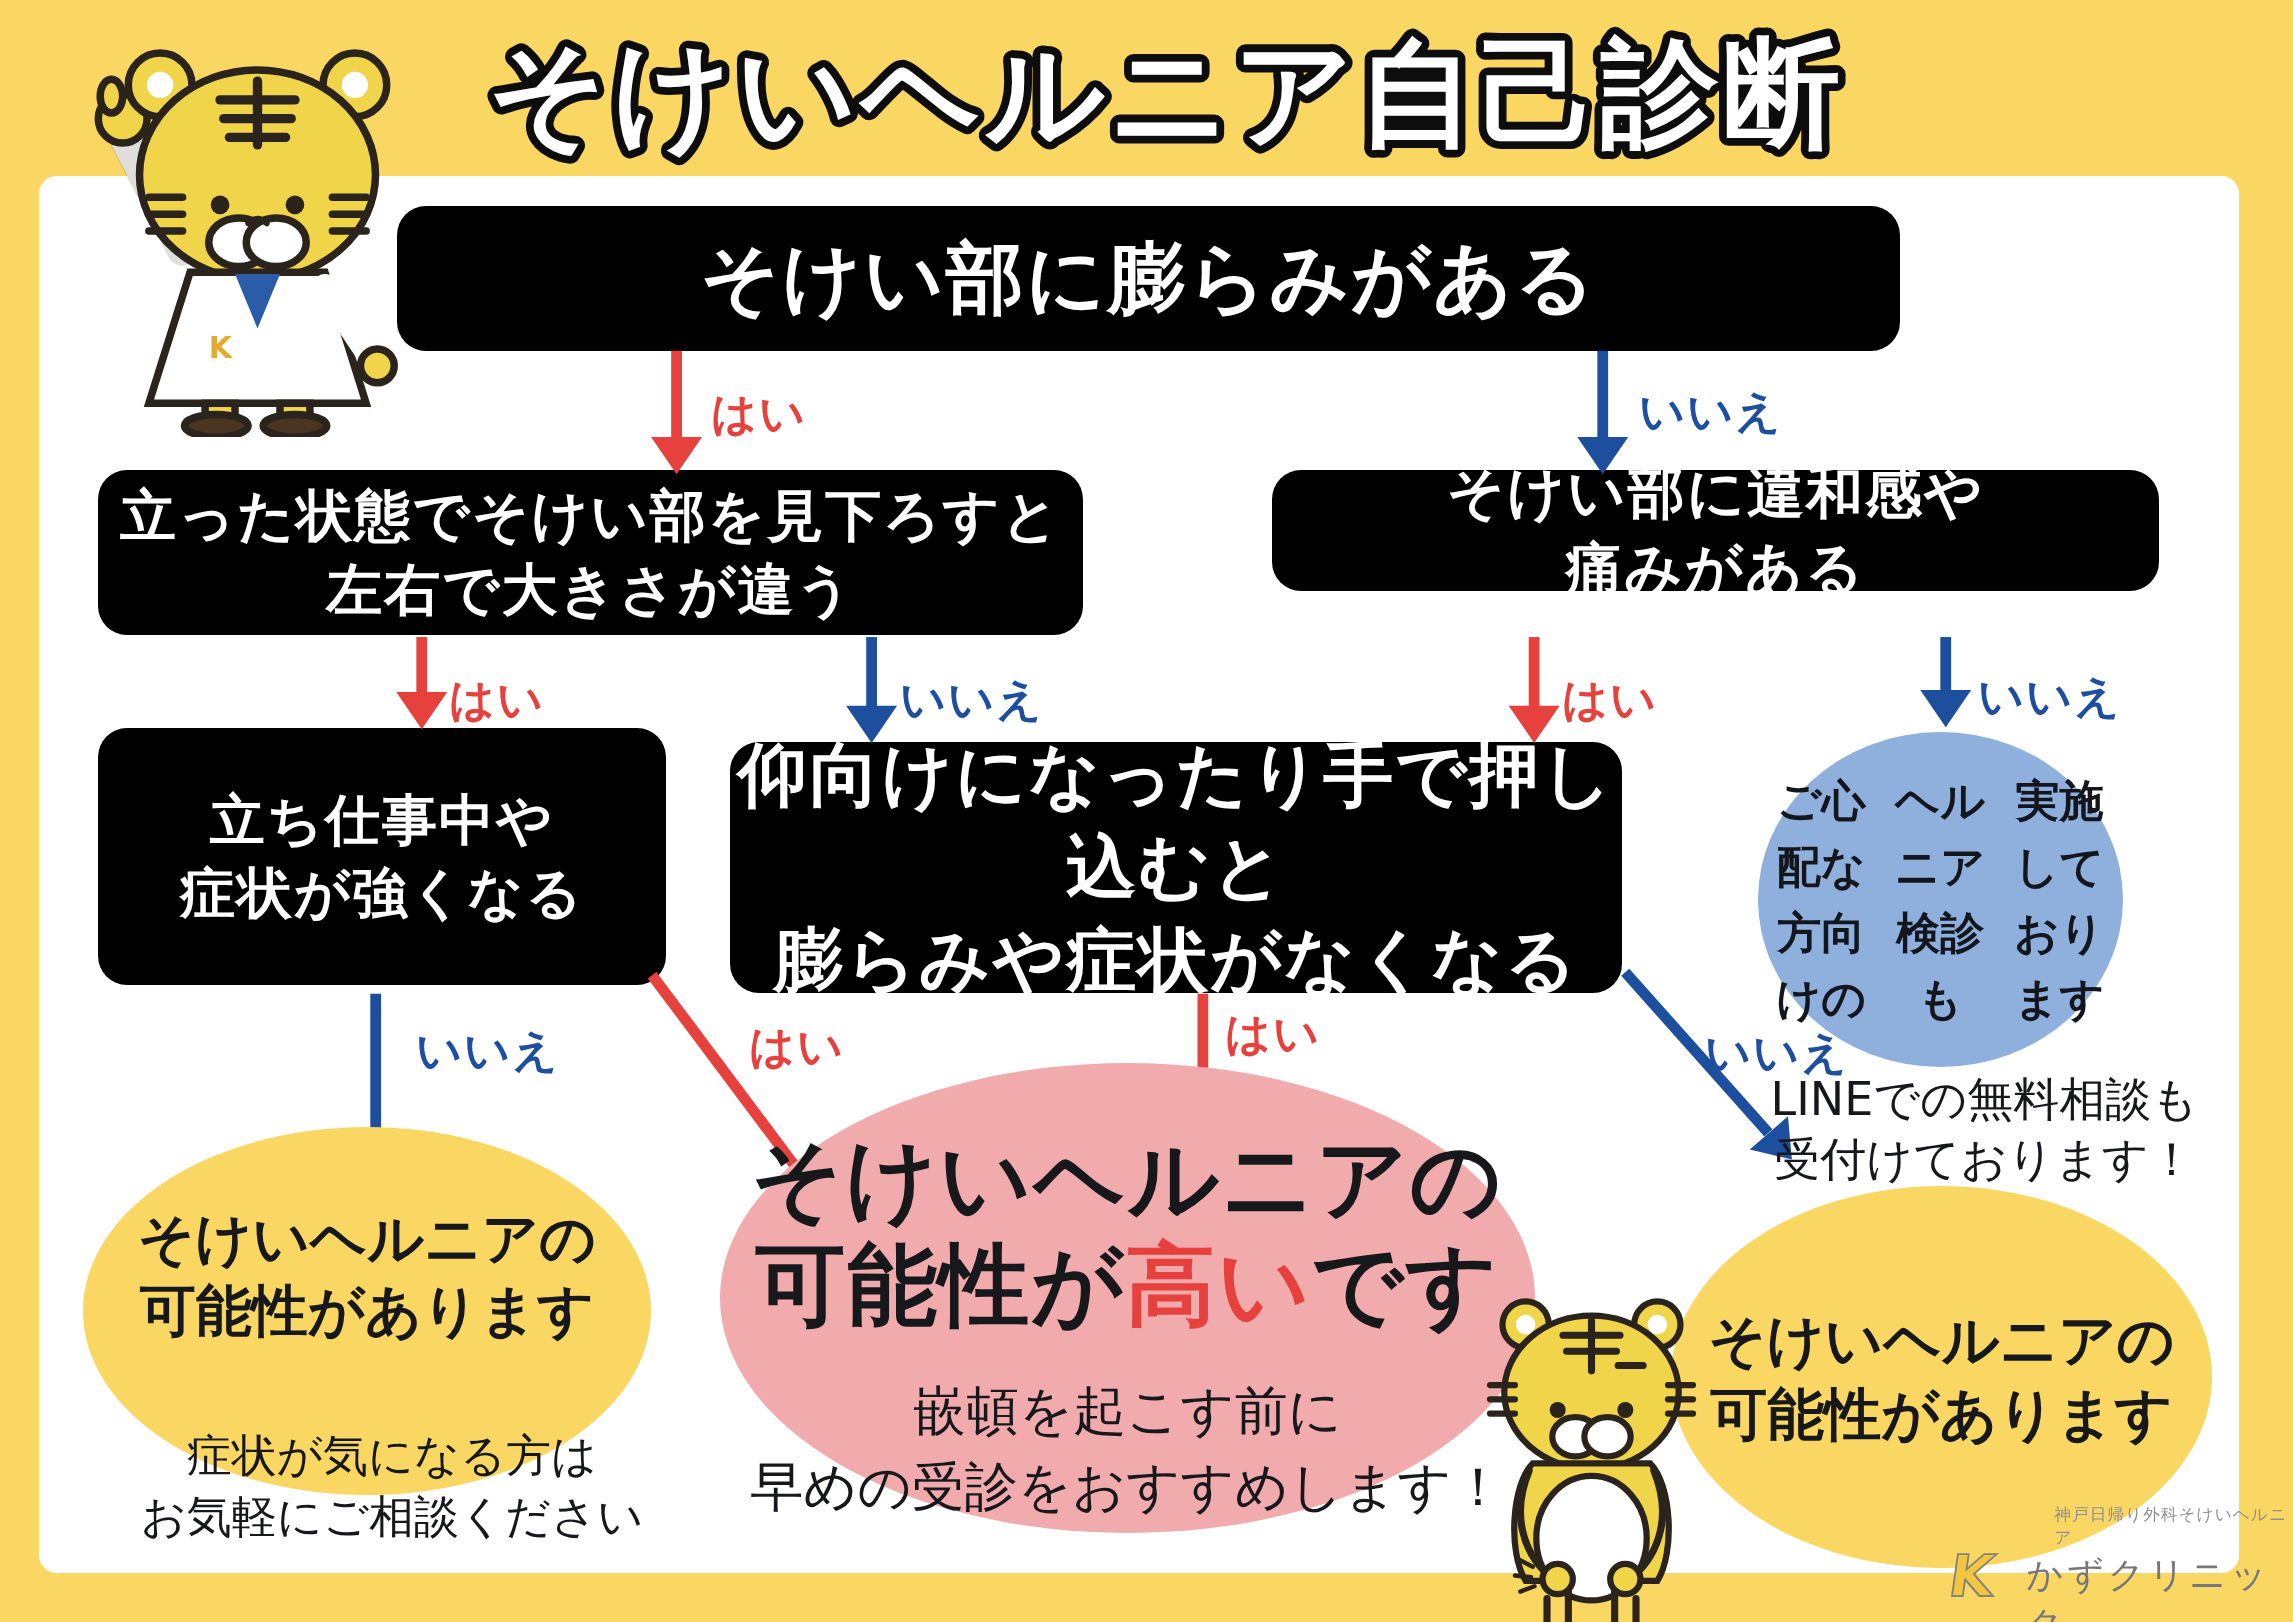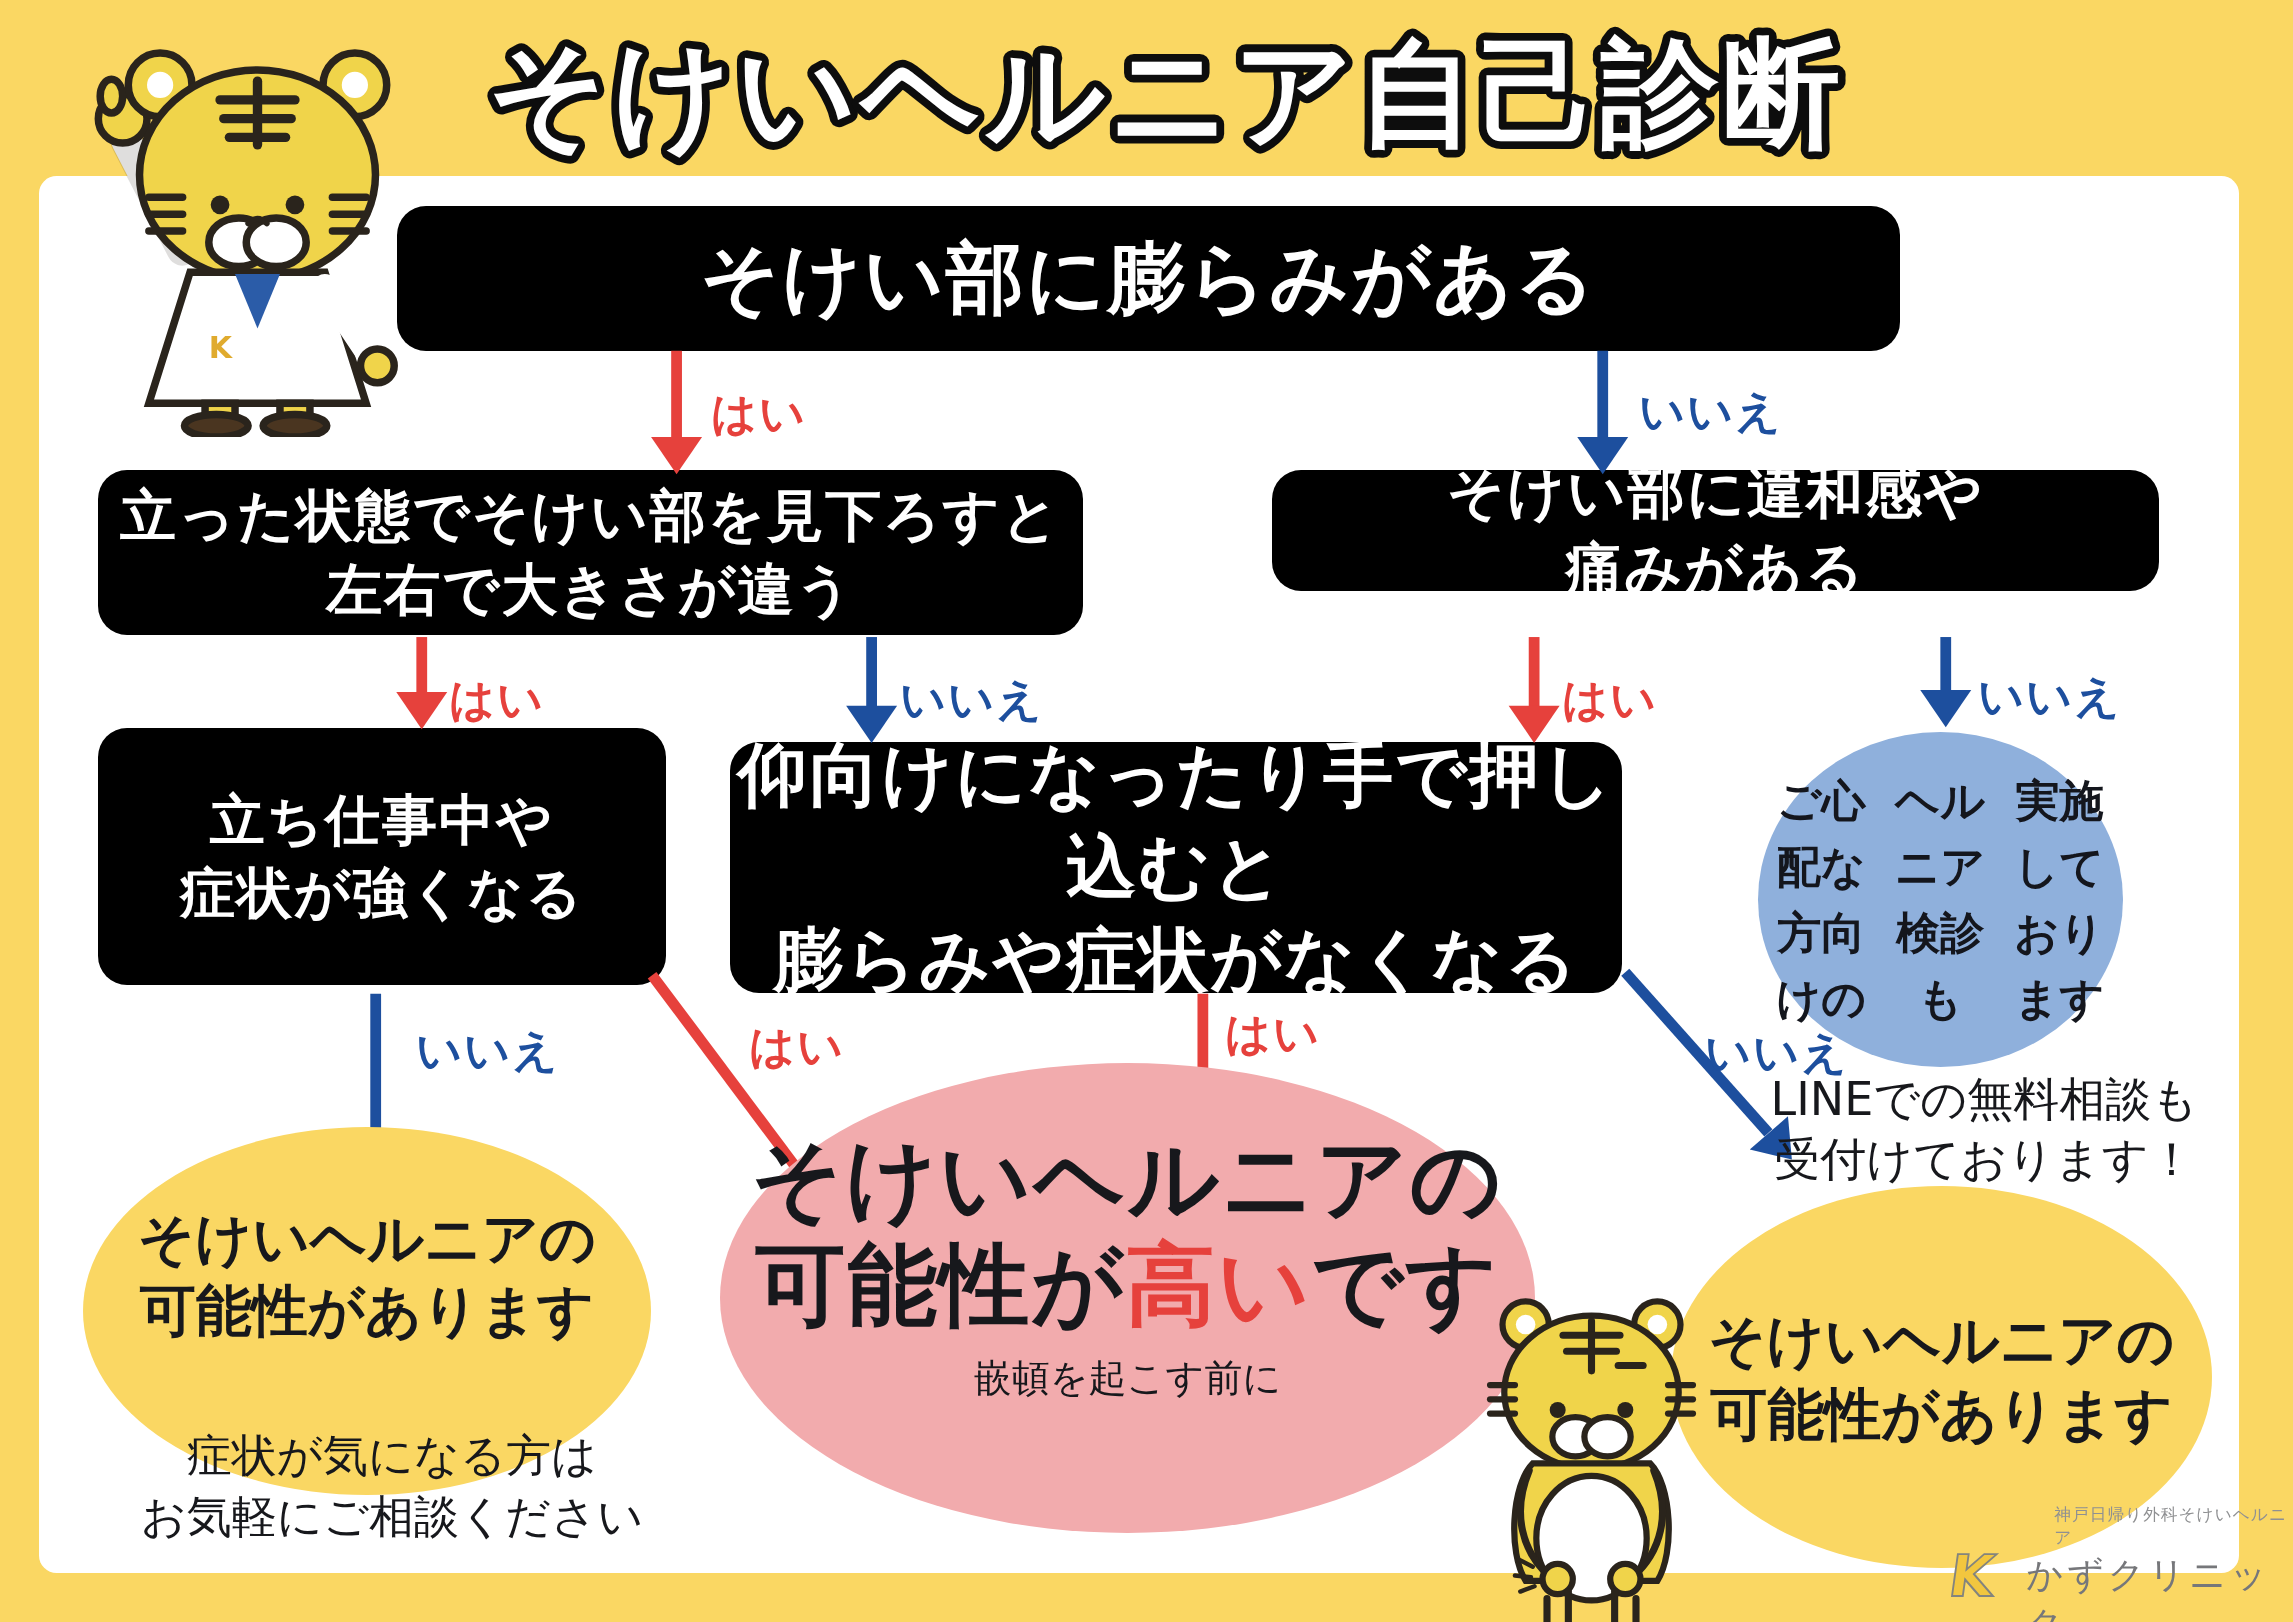--- a/index.html
+++ b/index.html
@@ -34,21 +34,21 @@
     font-size:56px;font-weight:900;color:#17181c;line-height:1.28;text-align:center;padding-top:0;}
   .res-left .inner{margin-top:76px;}
   .res-right{left:1671px;top:1186px;width:541px;height:382px;background:#FAD763;
     display:flex;flex-direction:column;align-items:center;justify-content:center;
     font-size:57px;font-weight:900;color:#17181c;line-height:1.3;text-align:center;}
   .res-pink{left:720px;top:1063px;width:815px;height:470px;background:#F2ABAD;
     display:flex;flex-direction:column;align-items:center;text-align:center;color:#17181c;}
   .res-pink .big{font-size:90px;font-weight:900;line-height:1.18;letter-spacing:2px;}
   .res-pink .big:first-child{margin-top:63px;}
   .res-pink .hi{color:#E6413C;}
-  .res-pink .note{font-size:38px;line-height:1.42;color:#17181c;margin-top:14px;}
+  .res-pink .note{font-size:53px;line-height:1.42;color:#17181c;margin-top:35px;}
   .note-left{position:absolute;left:93px;top:1426px;width:598px;text-align:center;
     font-size:45px;line-height:1.35;color:#17181c;}
   .line-note{position:absolute;left:1725px;top:1070px;width:519px;text-align:center;
     font-size:46px;line-height:1.3;color:#17181c;}
   .lbl{position:absolute;font-size:45px;font-weight:900;letter-spacing:2px;}
   .lbl-yes{color:#E6413C;}
   .lbl-no{color:#1D4F9E;}
   .arrows{position:absolute;left:0;top:0;width:2294px;height:1622px;pointer-events:none;}
   .logo{position:absolute;left:1946px;top:1503px;display:flex;align-items:center;gap:13.7px;}
   .logo .txt{display:flex;flex-direction:column;}
@@ -157,20 +157,21 @@
   <div class="note-left">
     <div>症状が気になる方は</div>
     <div>お気軽にご相談ください</div>
   </div>
 
   <div class="ellipse res-pink">
     <div class="big">そけいヘルニアの</div>
     <div class="big"><span>可能性が</span><span class="hi">高い</span><span>です</span></div>
     <div class="note">
       <div>嵌頓を起こす前に</div>
+      <div>早めの受診をおすすめします！</div>
     </div>
   </div>
 
   <div class="ellipse res-right">
     <div>そけいヘルニアの</div>
     <div>可能性があります</div>
   </div>
 
   <svg class="mascot mascot-doctor" viewBox="0 0 200 220">
     <g stroke="#2a241c" stroke-width="4" stroke-linecap="round">

